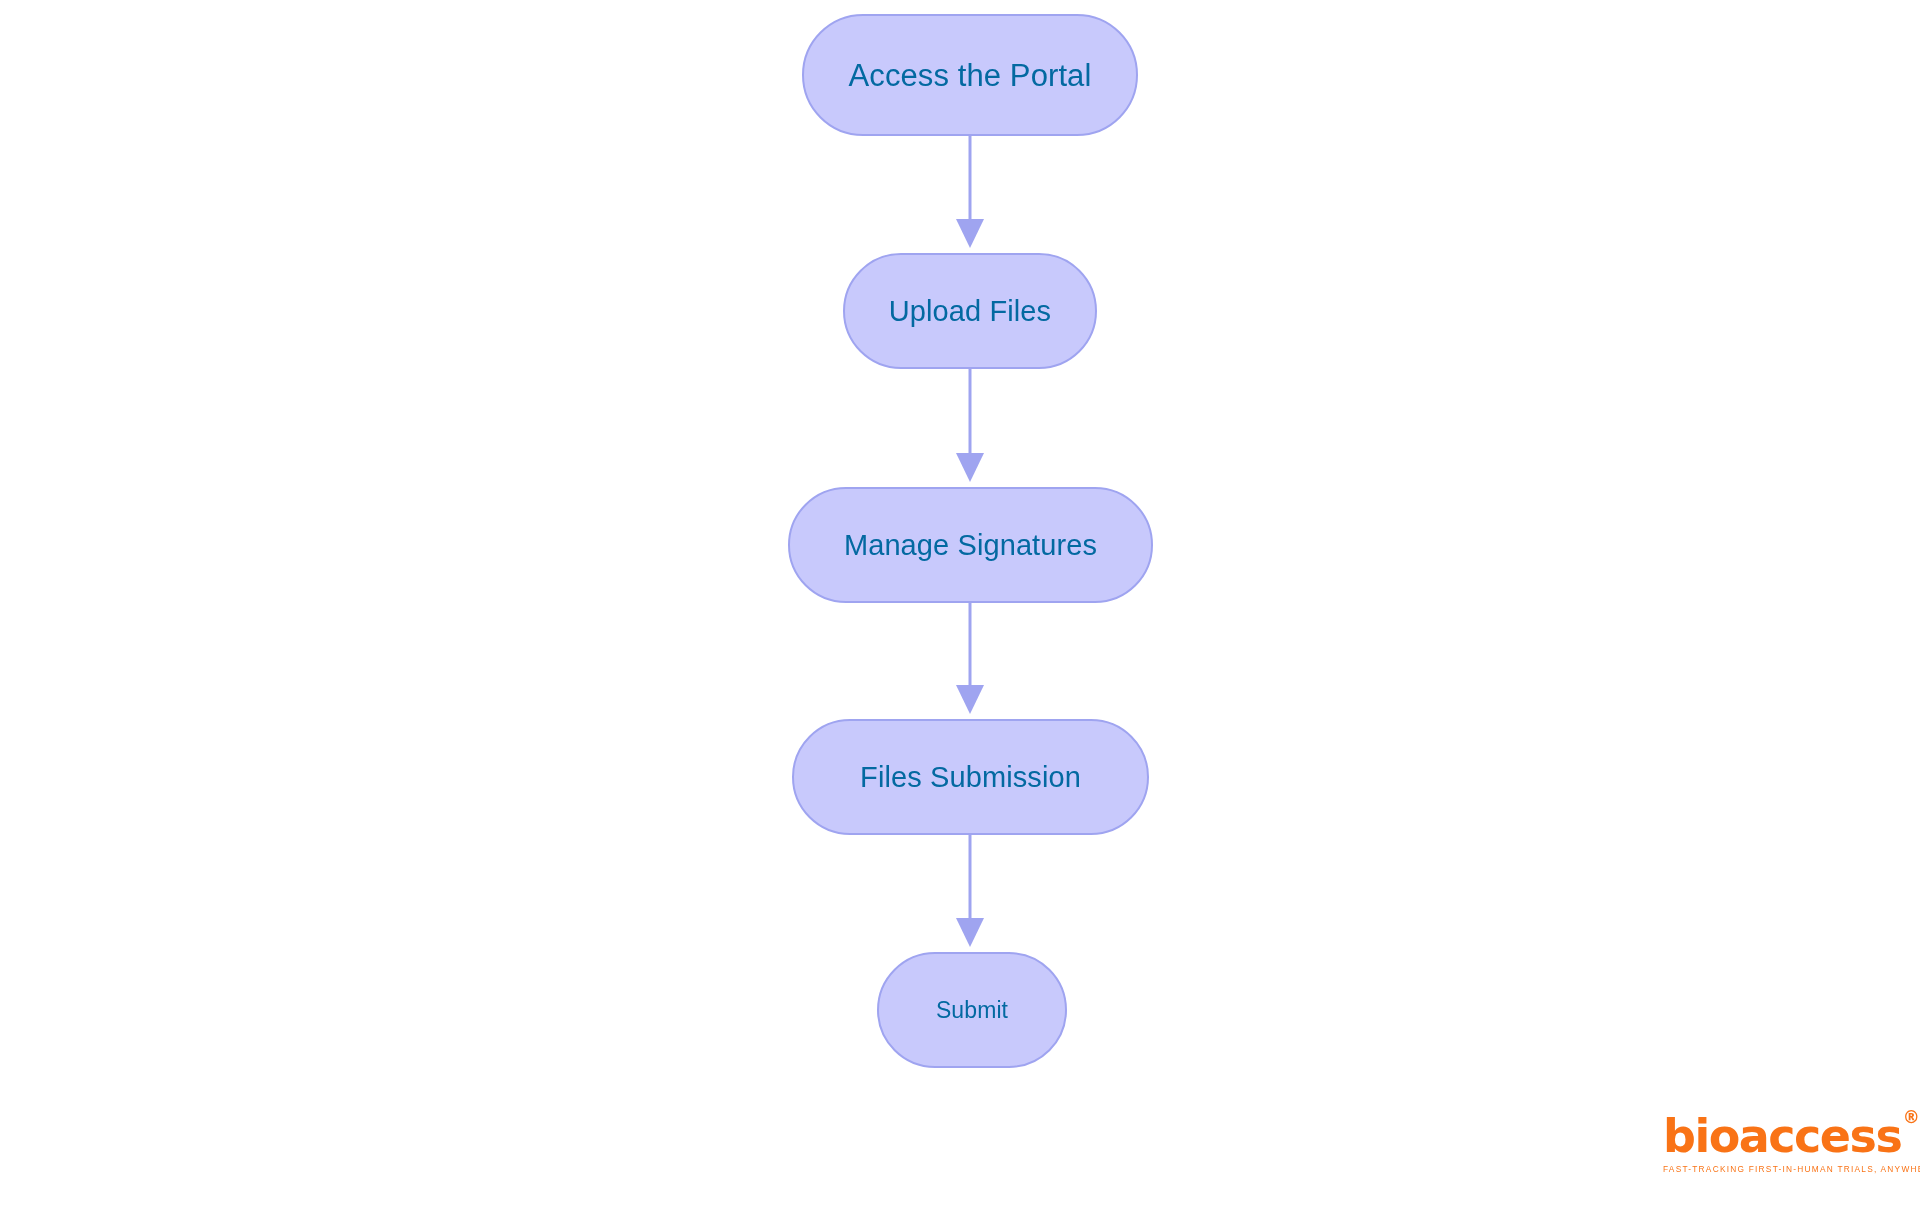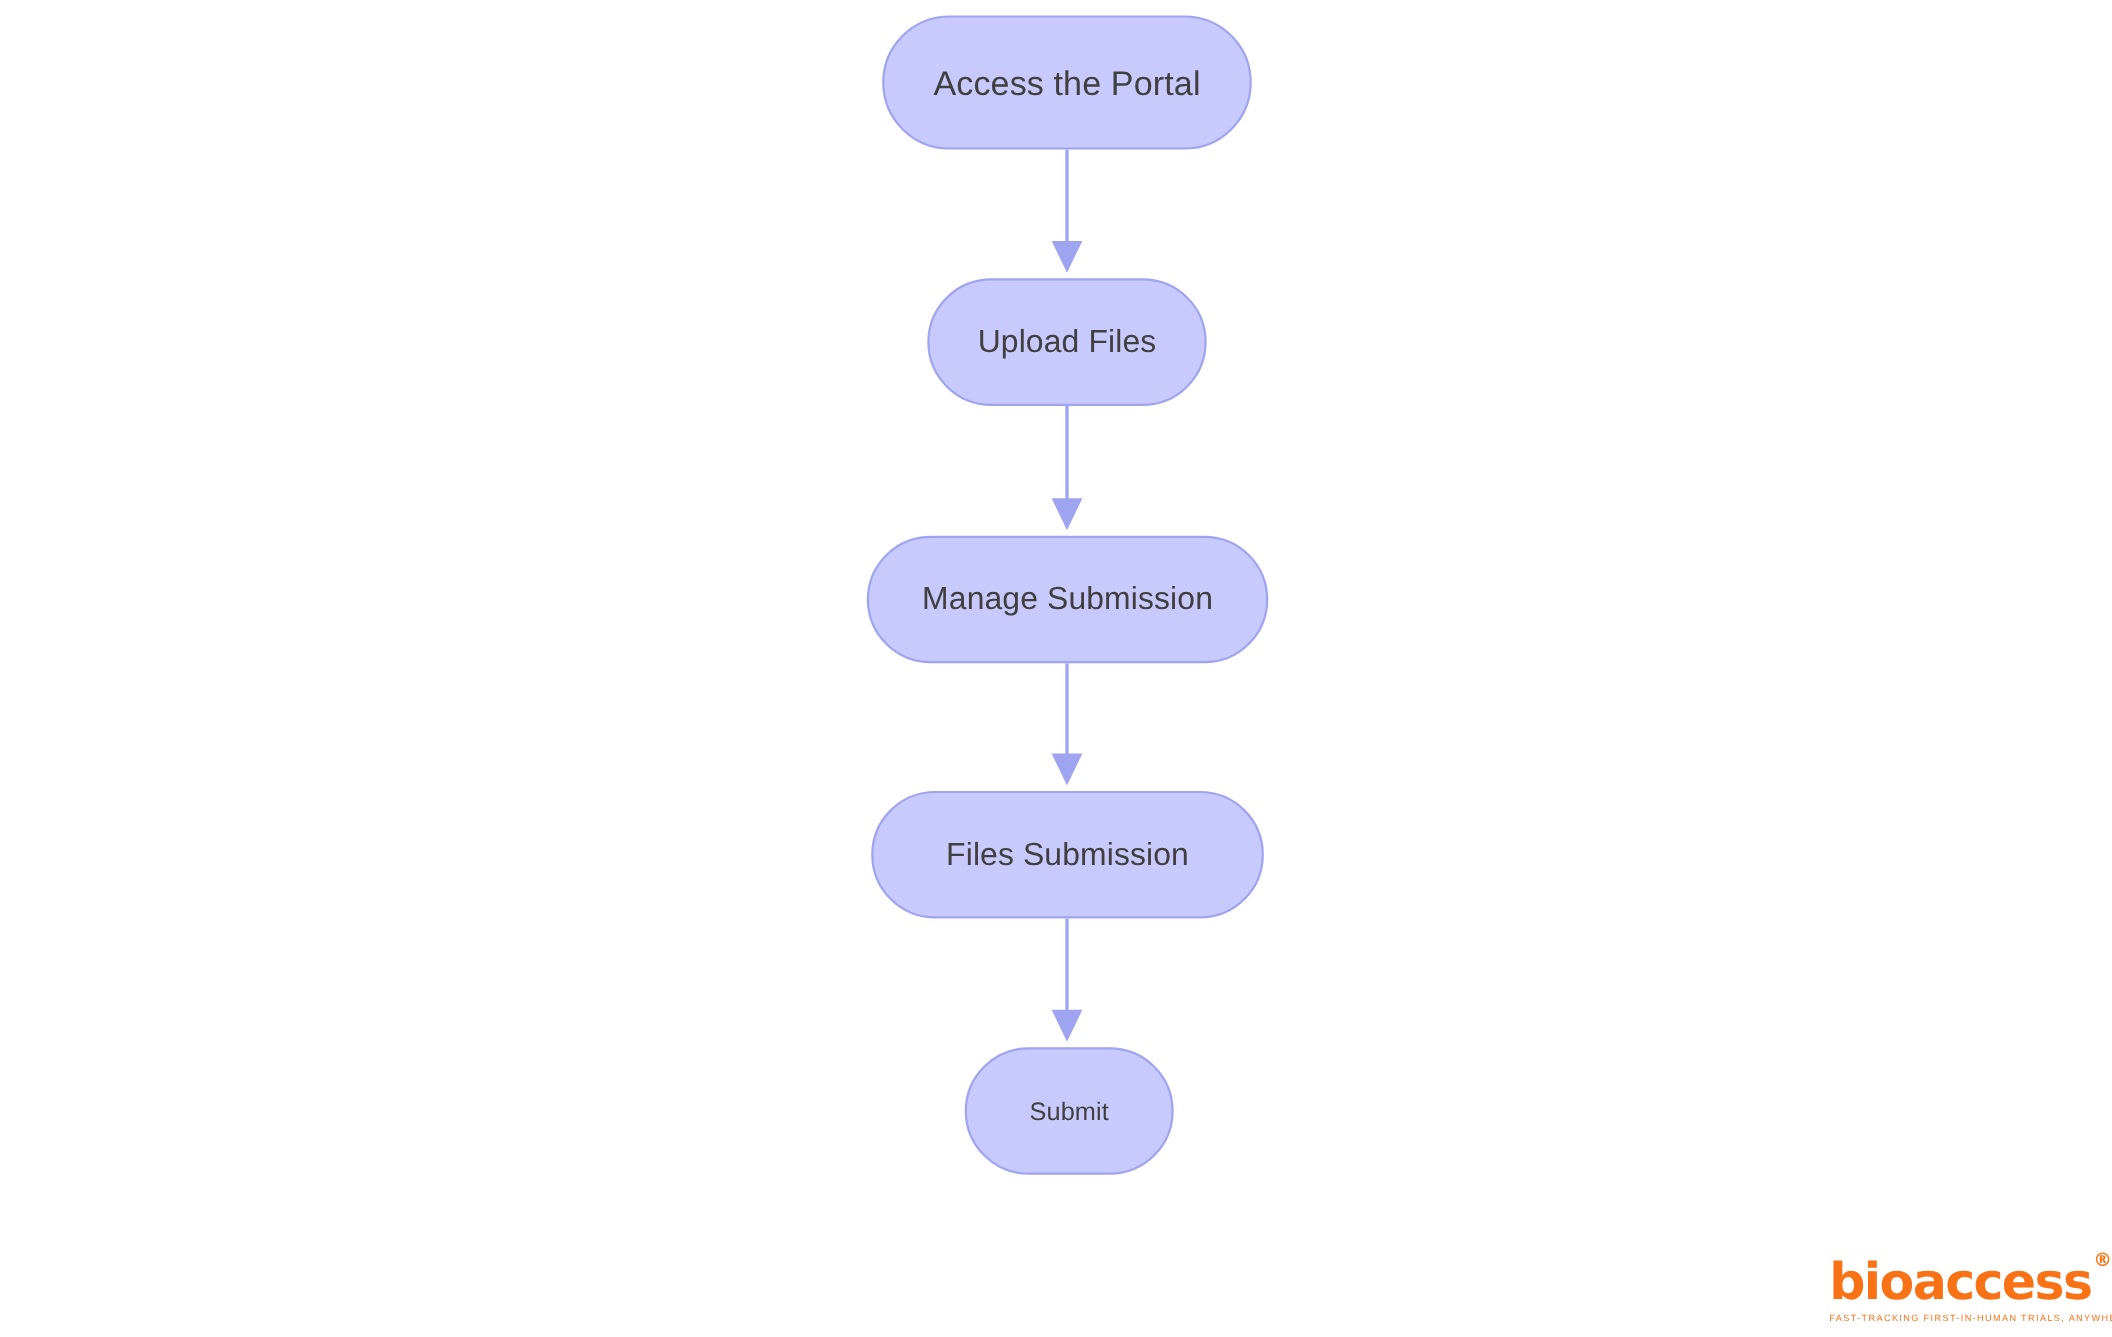--- a/index.html
+++ b/index.html
@@ -33,21 +33,21 @@
     border-radius: 999px;
     color: #2222cc;
     font-family: "Liberation Sans", sans-serif;
     font-weight: 400;
     letter-spacing: 0.1px;
     white-space: nowrap;
     user-select: none;
   }
 
   .node-label {
-    color: #404040;
+    color: #0369a1;
     line-height: 1;
   }
 
   
   .node-1 { left: 802px; top: 14px;   width: 336px; height: 122px; font-size: 31px; }
   .node-2 { left: 843px; top: 253px;  width: 254px; height: 116px; font-size: 29px; }
   .node-3 { left: 788px; top: 487px;  width: 365px; height: 116px; font-size: 29px; }
   .node-4 { left: 792px; top: 719px;  width: 357px; height: 116px; font-size: 29px; }
   .node-5 { left: 877px; top: 952px;  width: 190px; height: 116px; font-size: 23px; }
 
@@ -58,21 +58,21 @@
     fill: none;
   }
   .connector-head {
     fill: #9fa4f0;
   }
 
   
   #brand-logo {
     position: absolute;
     left: 1663px;
-    top: 1140px;
+    top: 1111px;
     width: 220px;
     height: 72px;
     text-align: center;
     user-select: none;
   }
   .logo-wordmark {
     font-family: "DejaVu Sans", sans-serif;
     font-weight: bold;
     font-size: 46px;
     line-height: 50px;
@@ -129,21 +129,21 @@
 
   <div class="node node-1">
     <span class="node-label">Access the Portal</span>
   </div>
 
   <div class="node node-2">
     <span class="node-label">Upload Files</span>
   </div>
 
   <div class="node node-3">
-    <span class="node-label">Manage Submission</span>
+    <span class="node-label">Manage Signatures</span>
   </div>
 
   <div class="node node-4">
     <span class="node-label">Files Submission</span>
   </div>
 
   <div class="node node-5">
     <span class="node-label">Submit</span>
   </div>
 

